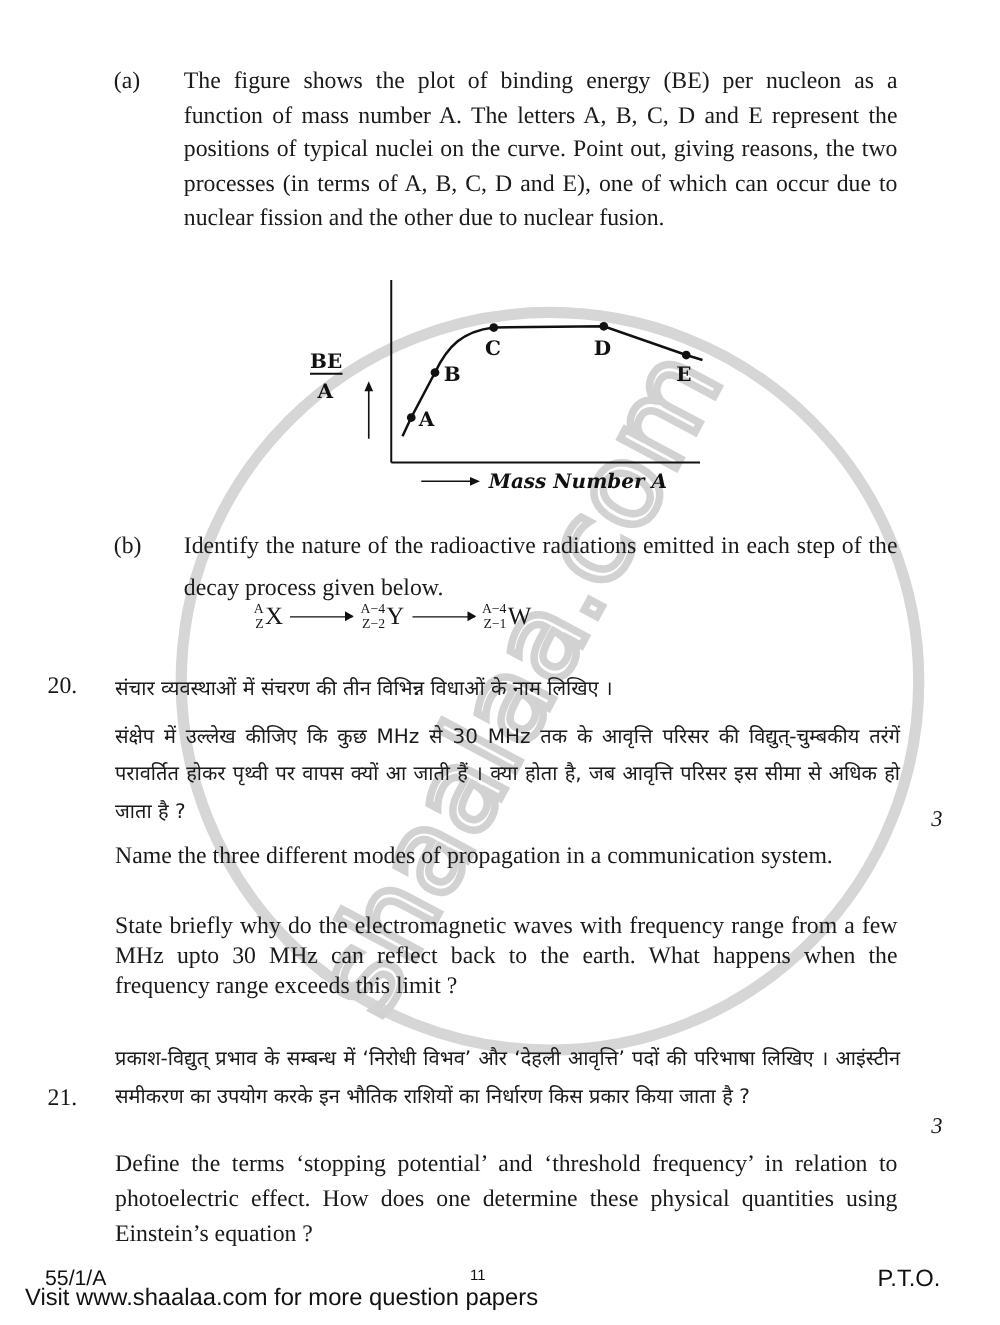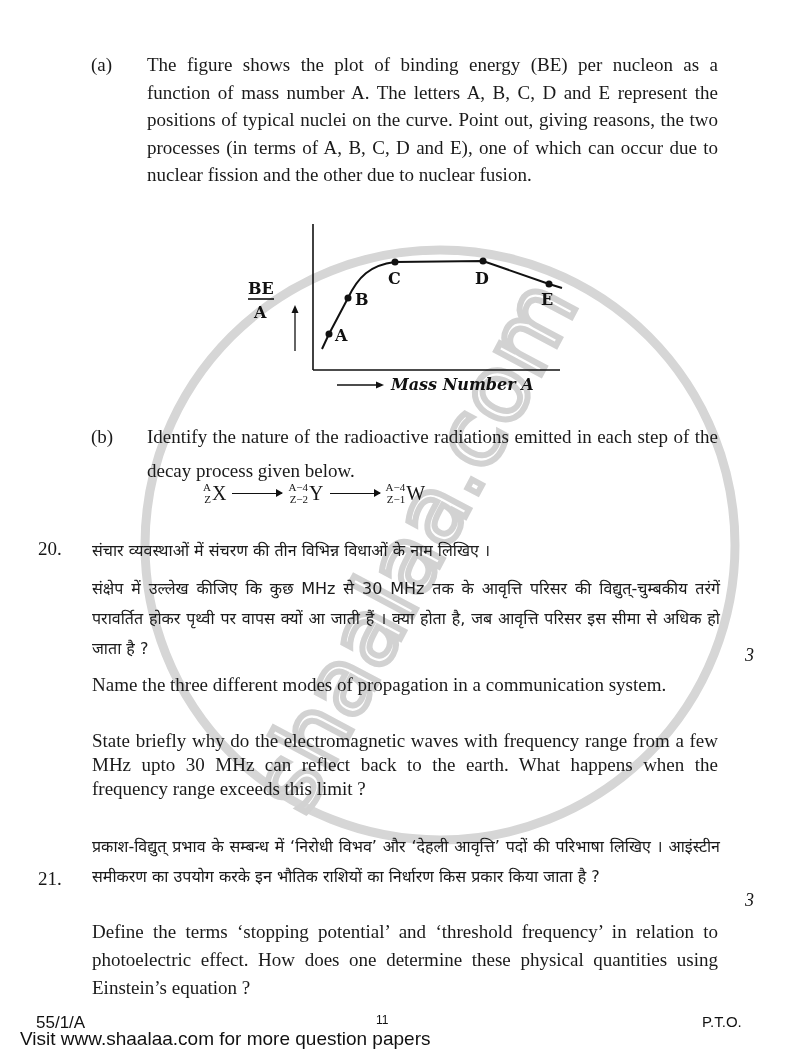--- a/index.html
+++ b/index.html
@@ -116,14 +116,14 @@
 <div class="abs para tight" style="left:92px; top:673px; width:626px;">Name the three different modes of propagation in a communication system.</div>
 <div class="abs para tight" style="left:92px; top:729px; width:626px;">State briefly why do the electromagnetic waves with frequency range from a few MHz upto 30 MHz can reflect back to the earth. What happens when the frequency range exceeds this limit ?</div>
 
 <div class="abs qnum" style="left:38px; top:836px;margin-top:32px;">21.</div>
 <div class="abs hindi" style="left:92px; top:832px; width:628px; line-height:30px;">प्रकाश-विद्युत् प्रभाव के सम्बन्ध में ‘निरोधी विभव’ और ‘देहली आवृत्ति’ पदों की परिभाषा लिखिए । आइंस्टीन समीकरण का उपयोग करके इन भौतिक राशियों का निर्धारण किस प्रकार किया जाता है ?</div>
 <div class="abs marks" style="left:745px; top:890px;">3</div>
 <div class="abs para" style="left:92px; top:918px; width:626px; line-height:28px;">Define the terms ‘stopping potential’ and ‘threshold frequency’ in relation to photoelectric effect. How does one determine these physical quantities using Einstein’s equation ?</div>
 
 <div class="abs footer" style="left:36px; top:1013px; font-size:17px;text-align:right;">55/1/A</div>
 <div class="abs footer" style="left:376px; top:1013px; font-size:12px;">11</div>
-<div class="abs footer" style="left:702px; top:1013px; font-size:15px;">P.T.O.</div>
+<div class="abs footer" style="left:702px; top:1013px; font-size:19px;">P.T.O.</div>
 <a class="abs footer" style="left:20px; top:1028px; color:#111; text-decoration:none;">Visit www.shaalaa.com for more question papers</a>
 
 </body></html>

